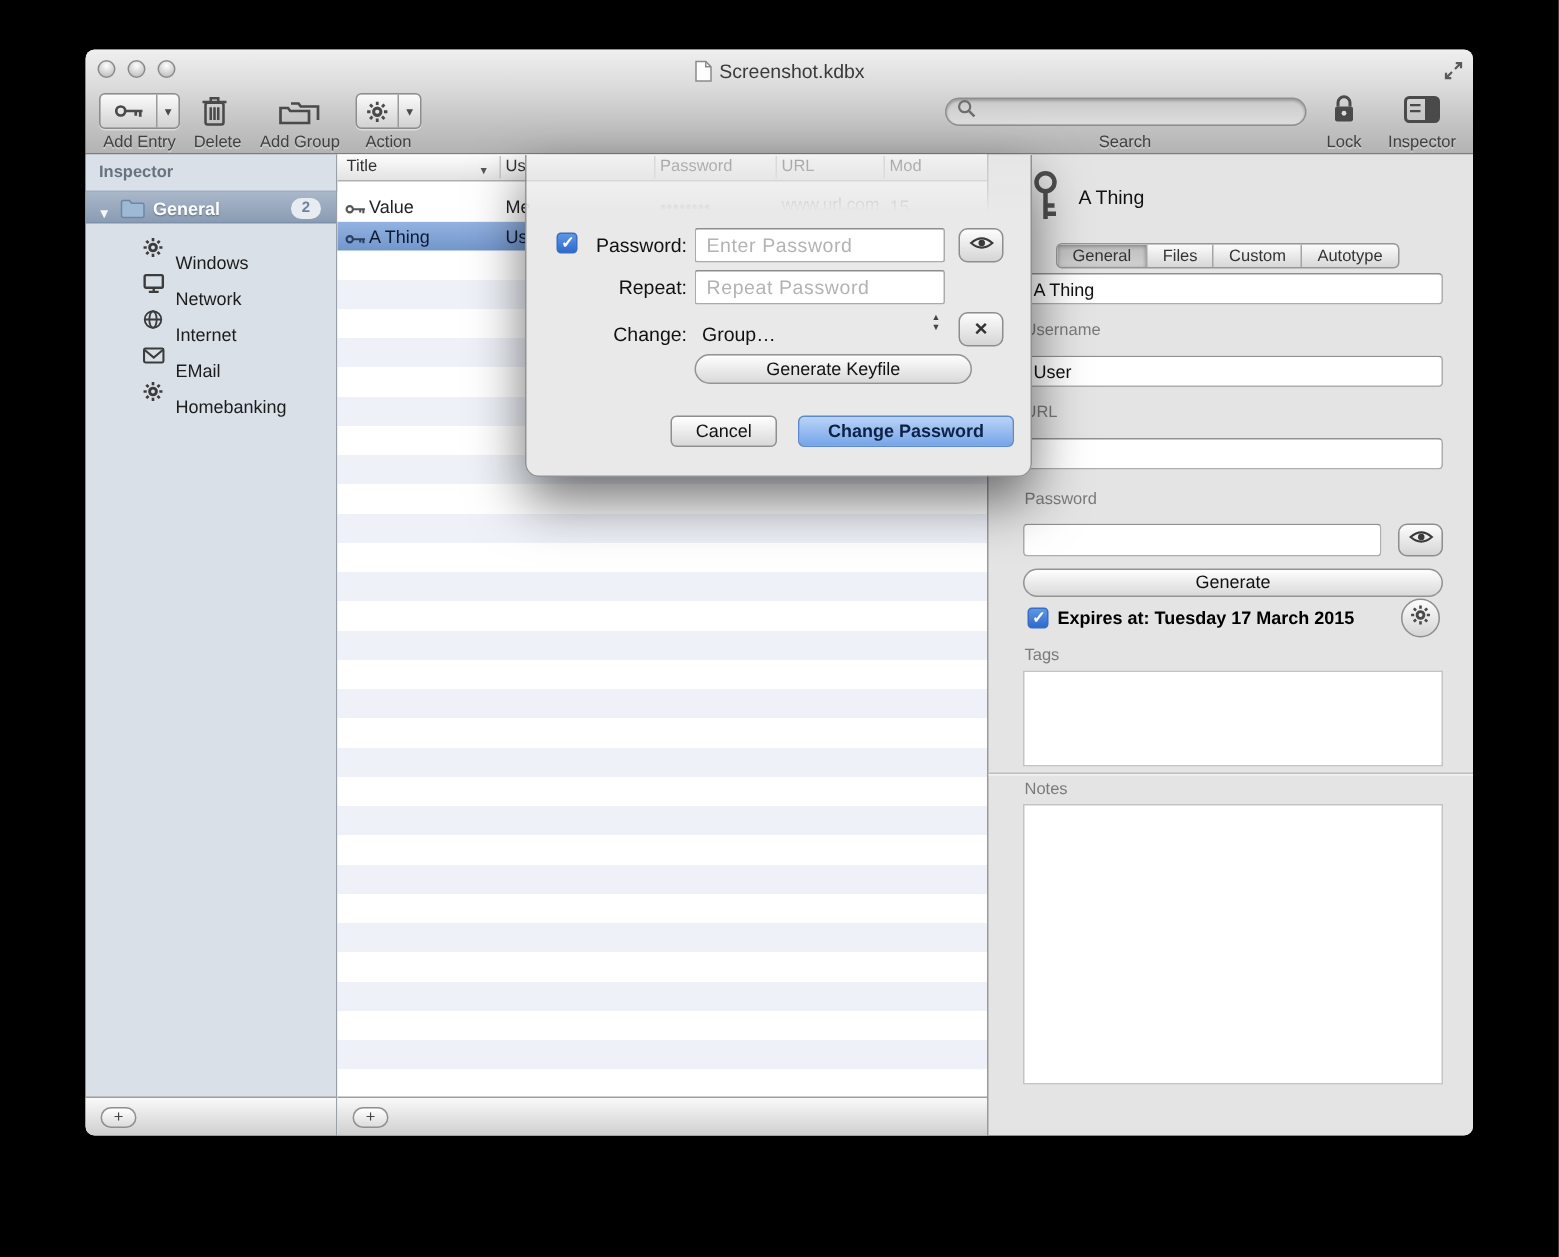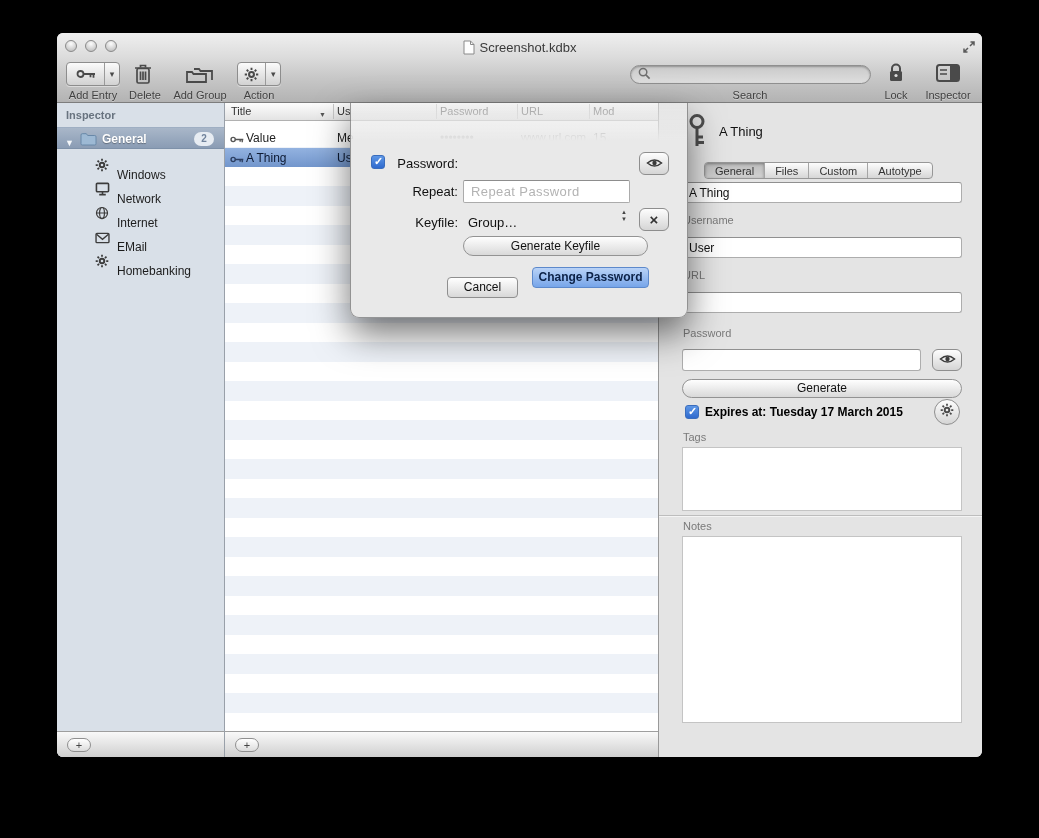--- a/index.html
+++ b/index.html
@@ -390,37 +390,38 @@
 
       <div class="ins-divider" style="top:412px"></div>
 
       <span class="ins-label" style="left:24px;top:417px">Notes</span>
       <textarea class="ins-area" style="top: 433px; height: 187px;"></textarea>
     </aside>
 
     <div class="sheet">
       <span class="checkbox" style="left:20px;top:52px"></span>
       <span class="sheet-label" style="top:53px">Password:</span>
+      <input class="sheet-field" style="top: 49px;" type="text" placeholder="Enter Password">
       <div class="sq-btn sheet-sqbtn" style="top:49px">
           <span><svg width="17" height="12" viewBox="0 0 18 12">
               <path d="M1.5 6 Q9 -0.5 16.5 6 Q9 12.5 1.5 6 Z" fill="none" stroke="#3a3a3a" stroke-width="1.5"></path>
               <circle cx="9" cy="6" r="2.3" fill="#3a3a3a"></circle>
             </svg></span>
         </div>
 
       <span class="sheet-label" style="top:81px">Repeat:</span>
       <input class="sheet-field" style="top: 77px;" type="text" placeholder="Repeat Password">
 
-      <span class="sheet-label" style="top:112px">Keyfile:</span>
+      <span class="sheet-label" style="top:112px">Change:</span>
       <span class="popup-text" style="top:112px">Group…</span>
       <span class="stepper" style="top:106px"><span class="glyph-up"></span><span class="glyph-downsm"></span></span>
       <div class="sq-btn sheet-sqbtn" style="top:105px">
           <span class="glyph-close"></span>
         </div>
 
       <div class="capsule-btn" style="left:112px;top:133px;width:185px;height:20px;line-height:18px">Generate Keyfile</div>
 
       <div class="push-btn" style="left:96px;top:174px;width:71px">Cancel</div>
-      <div class="push-btn default-btn" style="left:181px;top:164px;width:117px">Change Password</div>
+      <div class="push-btn default-btn" style="left:181px;top:174px;width:144px">Change Password</div>
     </div>
 
   </div>
 </div>
 
 </body></html>

